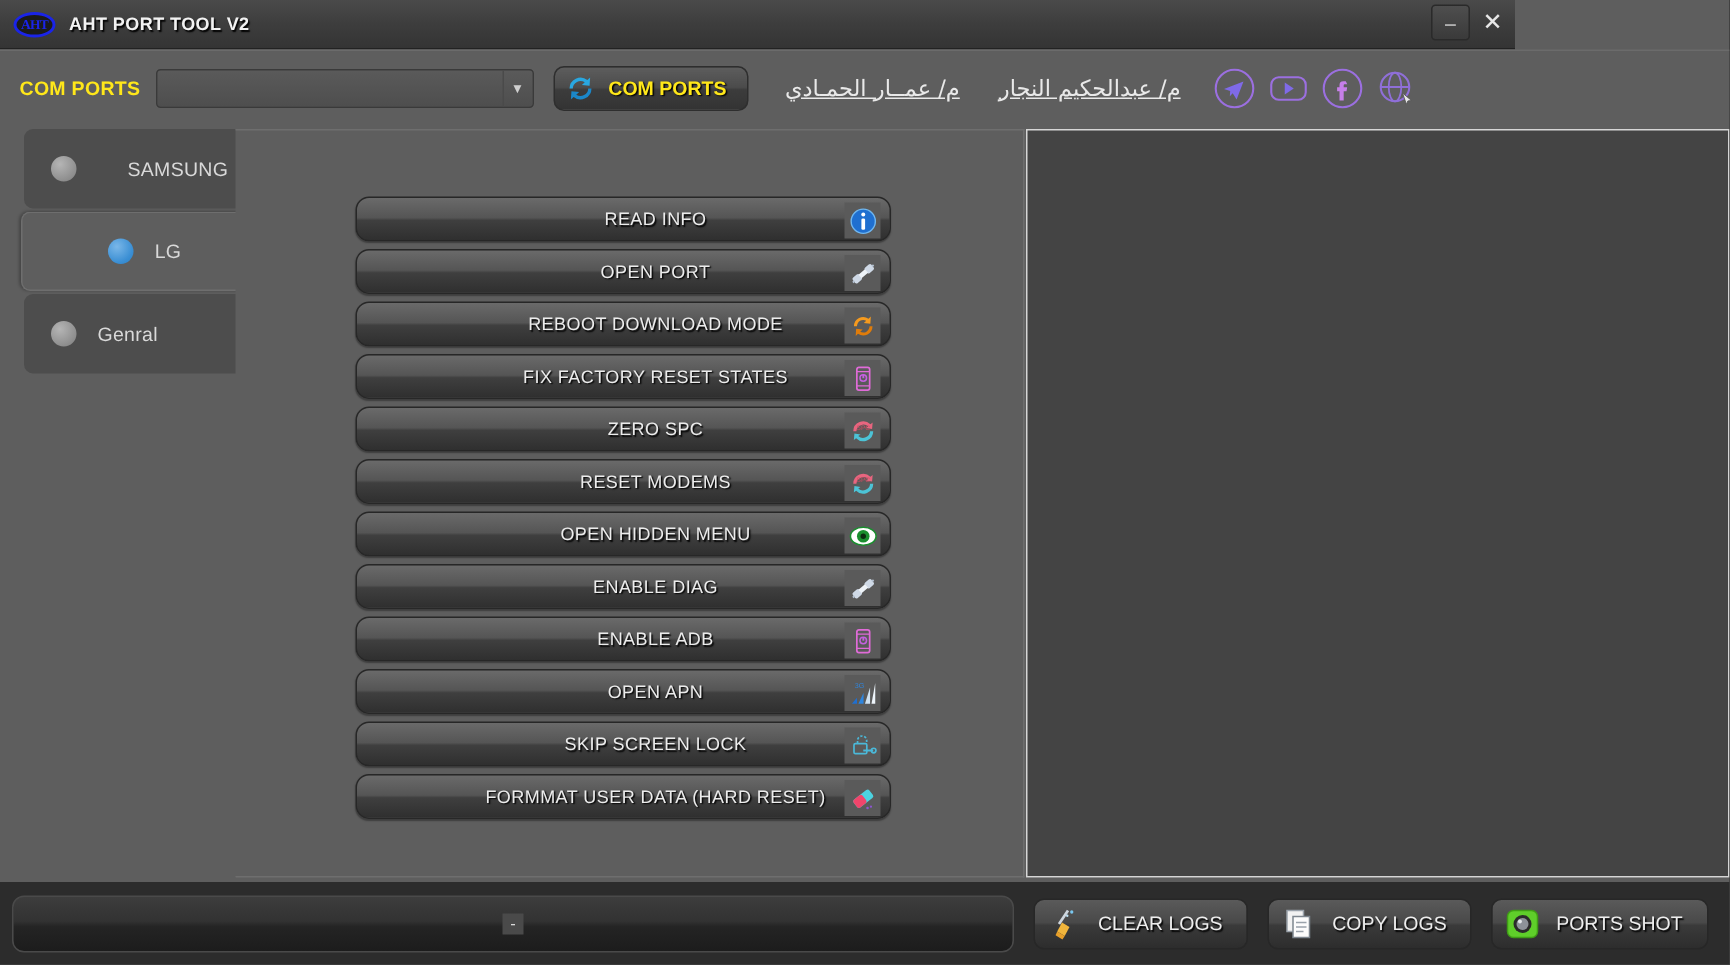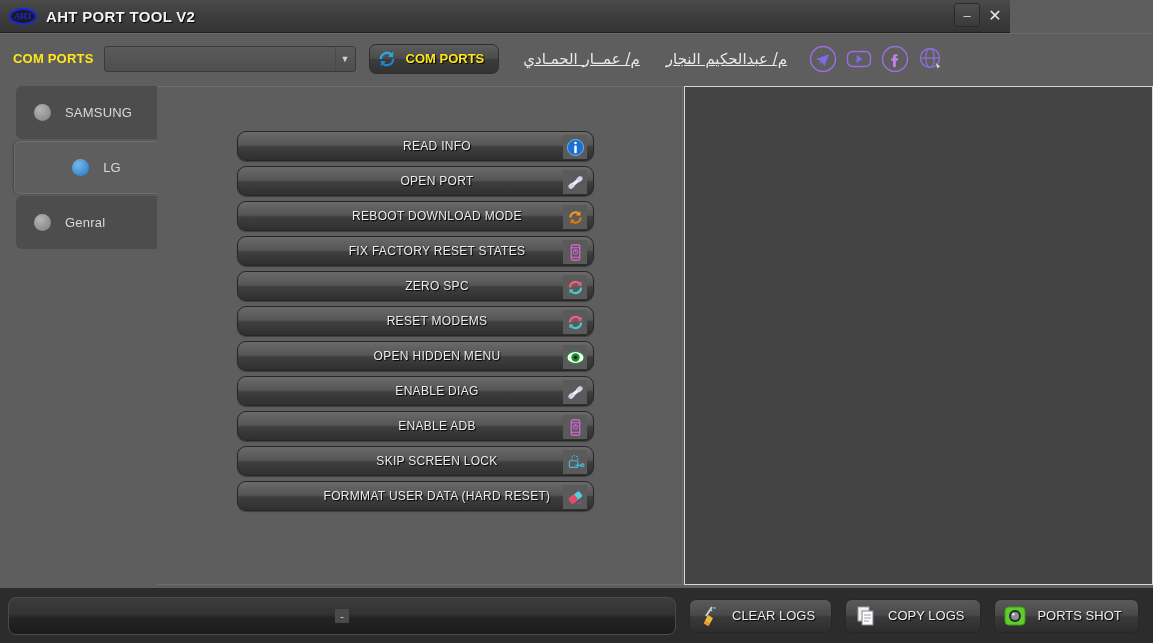--- a/index.html
+++ b/index.html
@@ -37,21 +37,21 @@
     border-radius: 50%;
     display: flex; align-items: center; justify-content: center;
     color: #1a24e8;
     font-size: 9px; font-weight: bold;
     letter-spacing: -0.5px;
     font-family: "Liberation Serif", serif;
     background: #1b1b1b;
   }
   .app-title {
     color: #f2f2f2;
-    font-size: 15px;
+    font-size: 12px;
     font-weight: bold;
     letter-spacing: 0.3px;
     text-shadow: 1px 1px 1px #000;
   }
   .win-ctrls {
     position: absolute; right: 2px; top: 3px;
     display: flex; gap: 2px;
   }
   .win-btn {
     width: 26px; height: 24px;
@@ -324,21 +324,21 @@
           <line x1="3.5" y1="13" x2="22.5" y2="13" stroke="#8f6fd8" stroke-width="1.2"></line>
           <path d="M18 17l6 5-2.4.3-1 2.3z" fill="#e8e8e8" stroke="#555" stroke-width=".6"></path>
         </svg>
       </span>
     </div>
   </div>
 
   <div class="body-area">
 
     <div class="tabstrip">
-      <div class="tab" style="top:0;">
+      <div class="tab" style="top:0;gap:20px;">
         <span class="dot"></span>
         <span class="tab-label">SAMSUNG</span>
       </div>
       <div class="tab active" style="top:55px;">
         <span class="dot"></span>
         <span class="tab-label">LG</span>
       </div>
       <div class="tab" style="top:110px;">
         <span class="dot"></span>
         <span class="tab-label">Genral</span>
@@ -453,20 +453,32 @@
             <svg viewBox="0 0 20 20" width="19" height="19">
               <rect x="5.5" y="2" width="9" height="16" rx="1.5" fill="none" stroke="#e06bd8" stroke-width="1.2"></rect>
               <line x1="5.5" y1="5" x2="14.5" y2="5" stroke="#e06bd8" stroke-width="1"></line>
               <line x1="5.5" y1="15" x2="14.5" y2="15" stroke="#e06bd8" stroke-width="1"></line>
               <circle cx="10" cy="9.5" r="2.3" fill="none" stroke="#c560e0" stroke-width="1.1"></circle>
               <rect x="9.4" y="7" width="1.3" height="2.6" fill="#c560e0"></rect>
             </svg>
           </span>
         </div>
 
+        <div class="act-btn">
+          <span class="act-btn-label">OPEN  APN</span>
+          <span class="act-ico">
+            <svg viewBox="0 0 20 20" width="19" height="19">
+              <path d="M2 17h3.6v-4.2z" fill="#1f6fd0"></path>
+              <path d="M6.6 17h3.6V9.3z" fill="#2e86df"></path>
+              <path d="M11.2 17h3.6V5.5z" fill="#cfe2f2"></path>
+              <path d="M15.8 17h2.6V2.5z" fill="#eef5fb"></path>
+              <text x="4" y="6" font-size="5" fill="#2e86df" font-family="Liberation Sans, sans-serif">3G</text>
+            </svg>
+          </span>
+        </div>
 
         <div class="act-btn">
           <span class="act-btn-label">SKIP SCREEN LOCK</span>
           <span class="act-ico">
             <svg viewBox="0 0 20 20" width="19" height="19">
               <path d="M6 8V6a3.2 3.2 0 0 1 6.4 0v2" fill="none" stroke="#4bb8d8" stroke-width="1.2" stroke-dasharray="1.6 1.2"></path>
               <rect x="3.5" y="8.2" width="9" height="7" rx="1" fill="none" stroke="#4bb8d8" stroke-width="1.2"></rect>
               <line x1="10" y1="13" x2="17" y2="13" stroke="#4bb8d8" stroke-width="1.4"></line>
               <circle cx="17.3" cy="13" r="1.6" fill="none" stroke="#4bb8d8" stroke-width="1.2"></circle>
             </svg>

